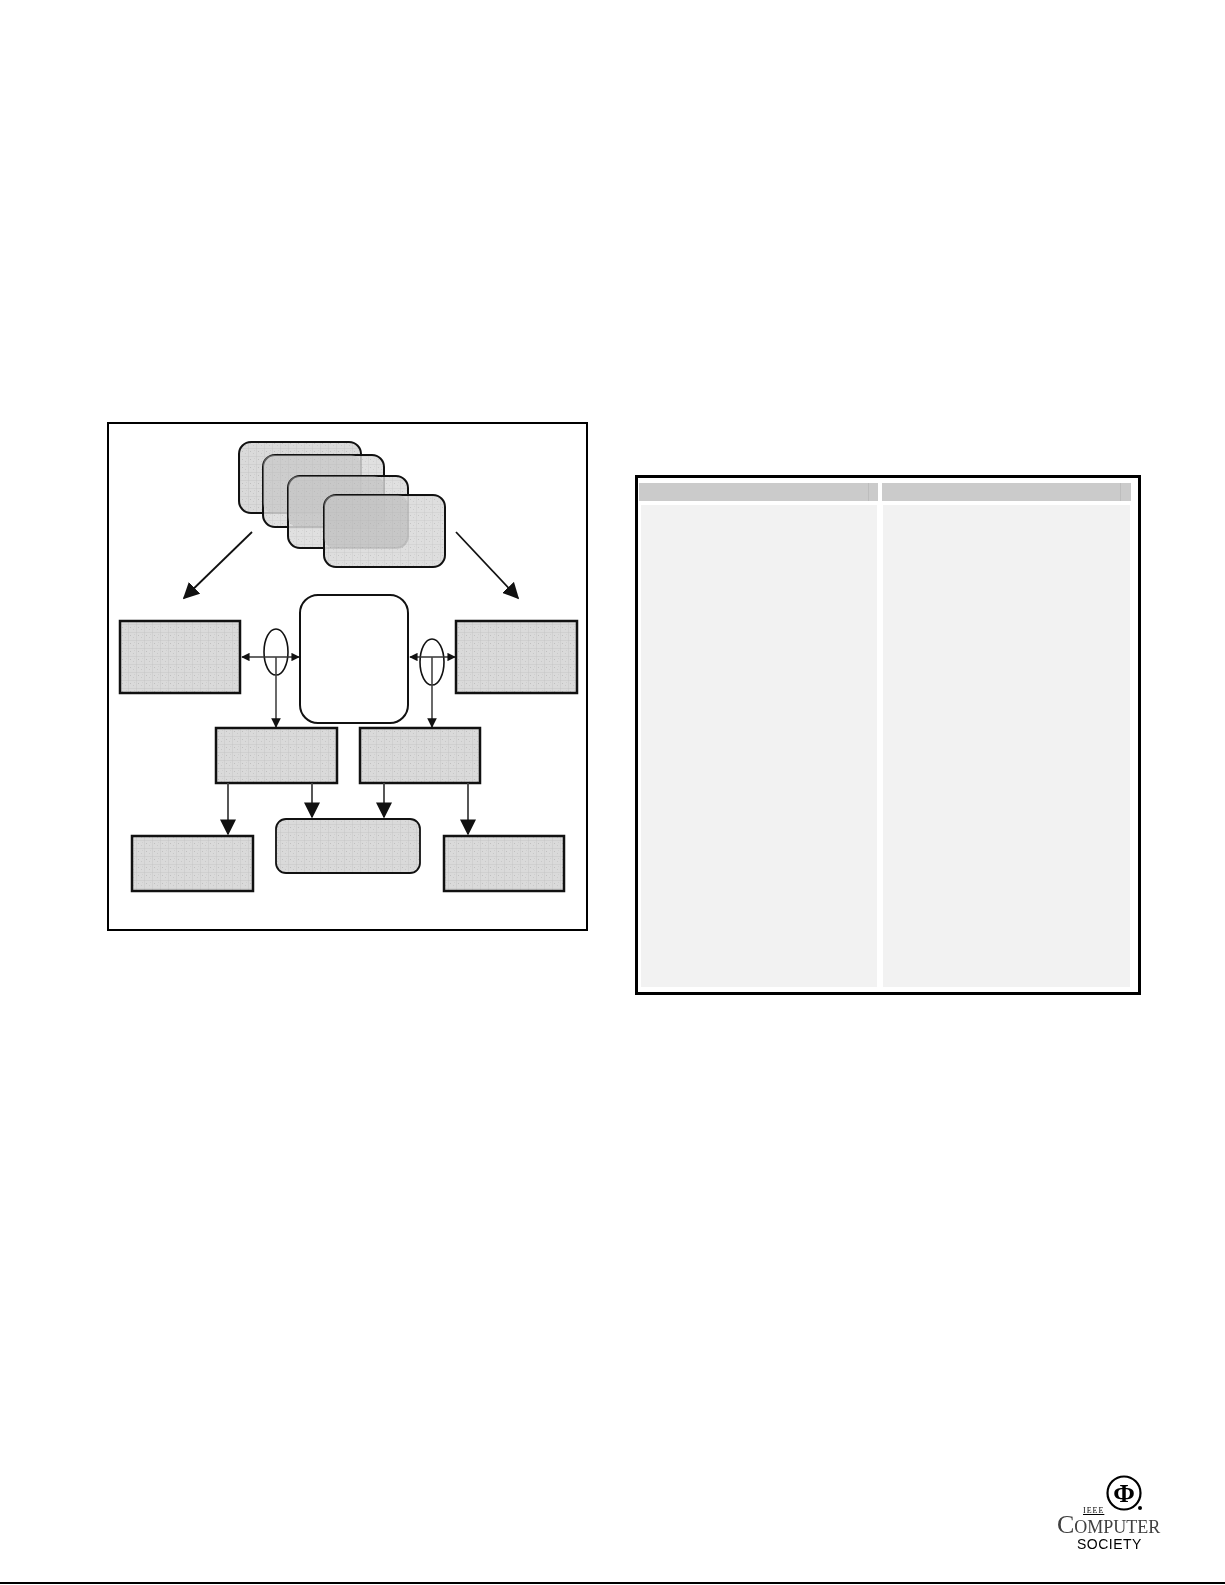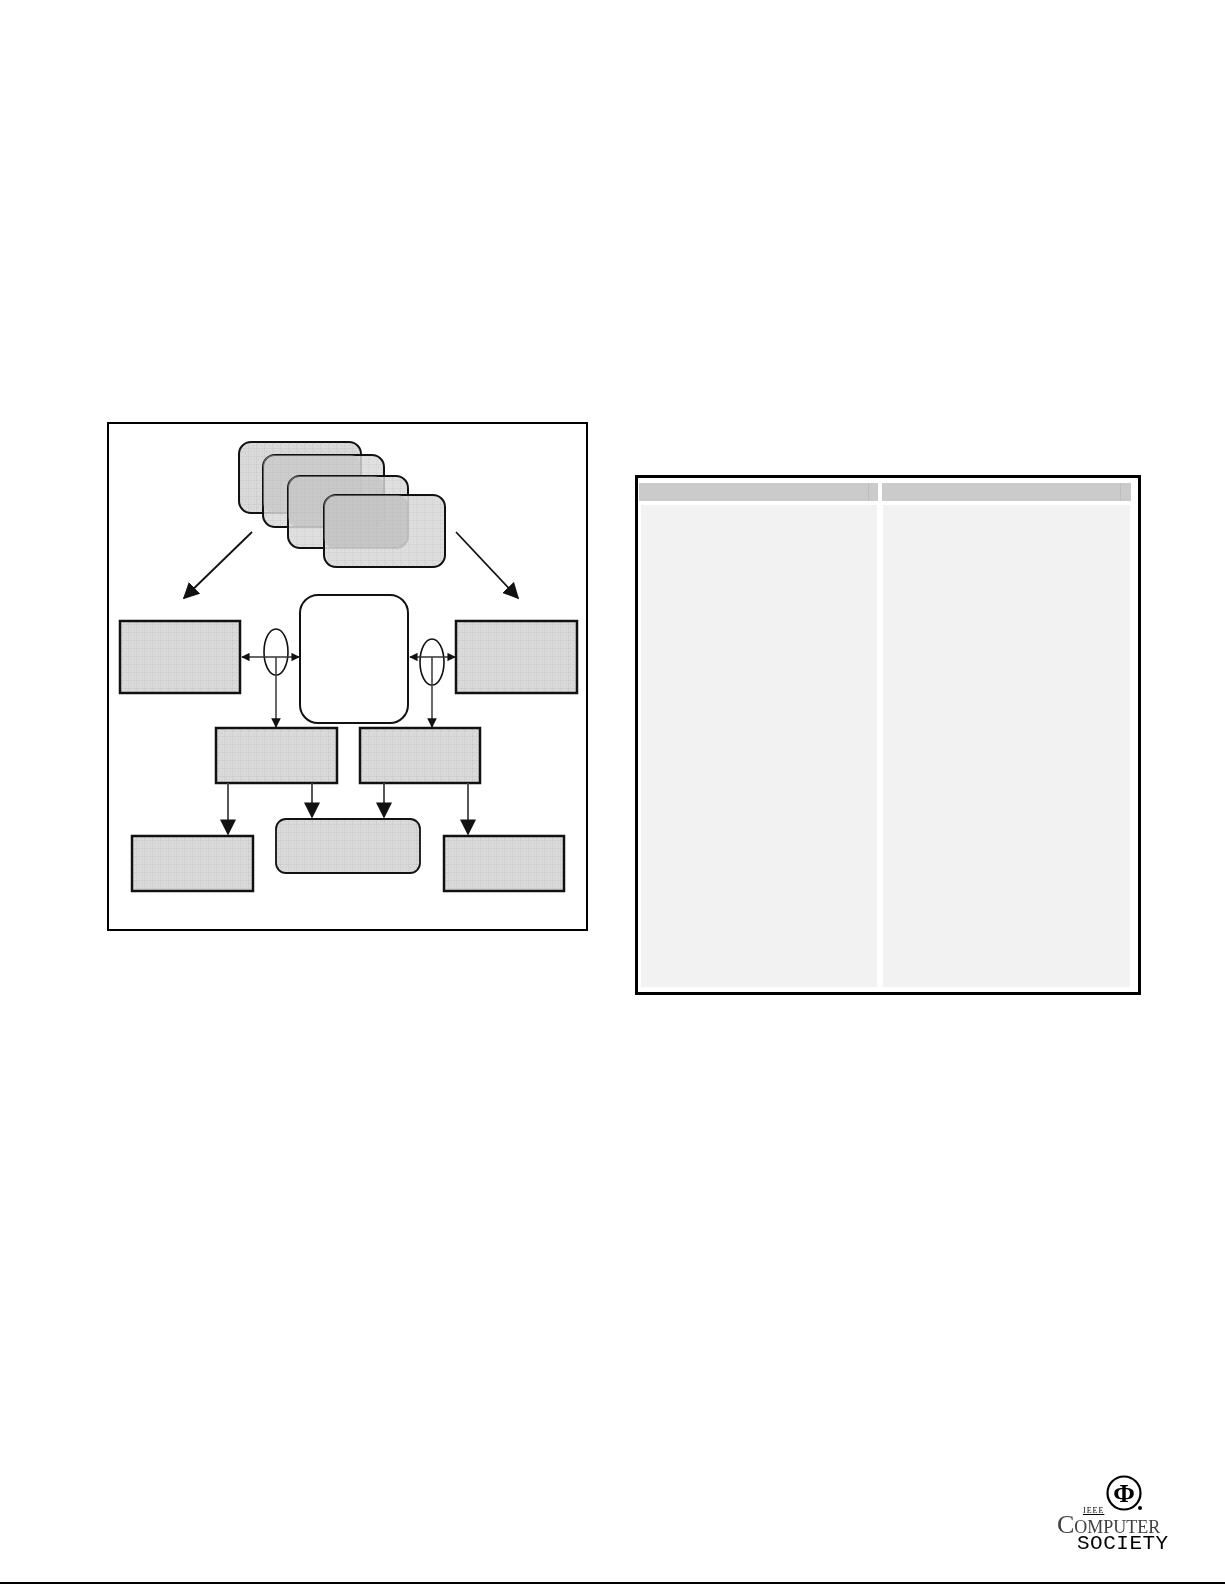--- a/index.html
+++ b/index.html
@@ -88,22 +88,22 @@
     font-size: 26px;
     line-height: 26px;
     color: #404040;
     font-variant: small-caps;
     letter-spacing: 0px;
     white-space: nowrap;
   }
   .logo-society {
     position: absolute;
     left: 22px; top: 62px;
-    font-family: Liberation Mono, monospace;
-    font-size: 21px;
+    font-family: Liberation Sans, sans-serif;
+    font-size: 14px;
     line-height: 20px;
     color: #000;
     letter-spacing: 0.5px;
     white-space: nowrap;
   }
 </style>
 </head>
 <body>
 
 <div class="page">

